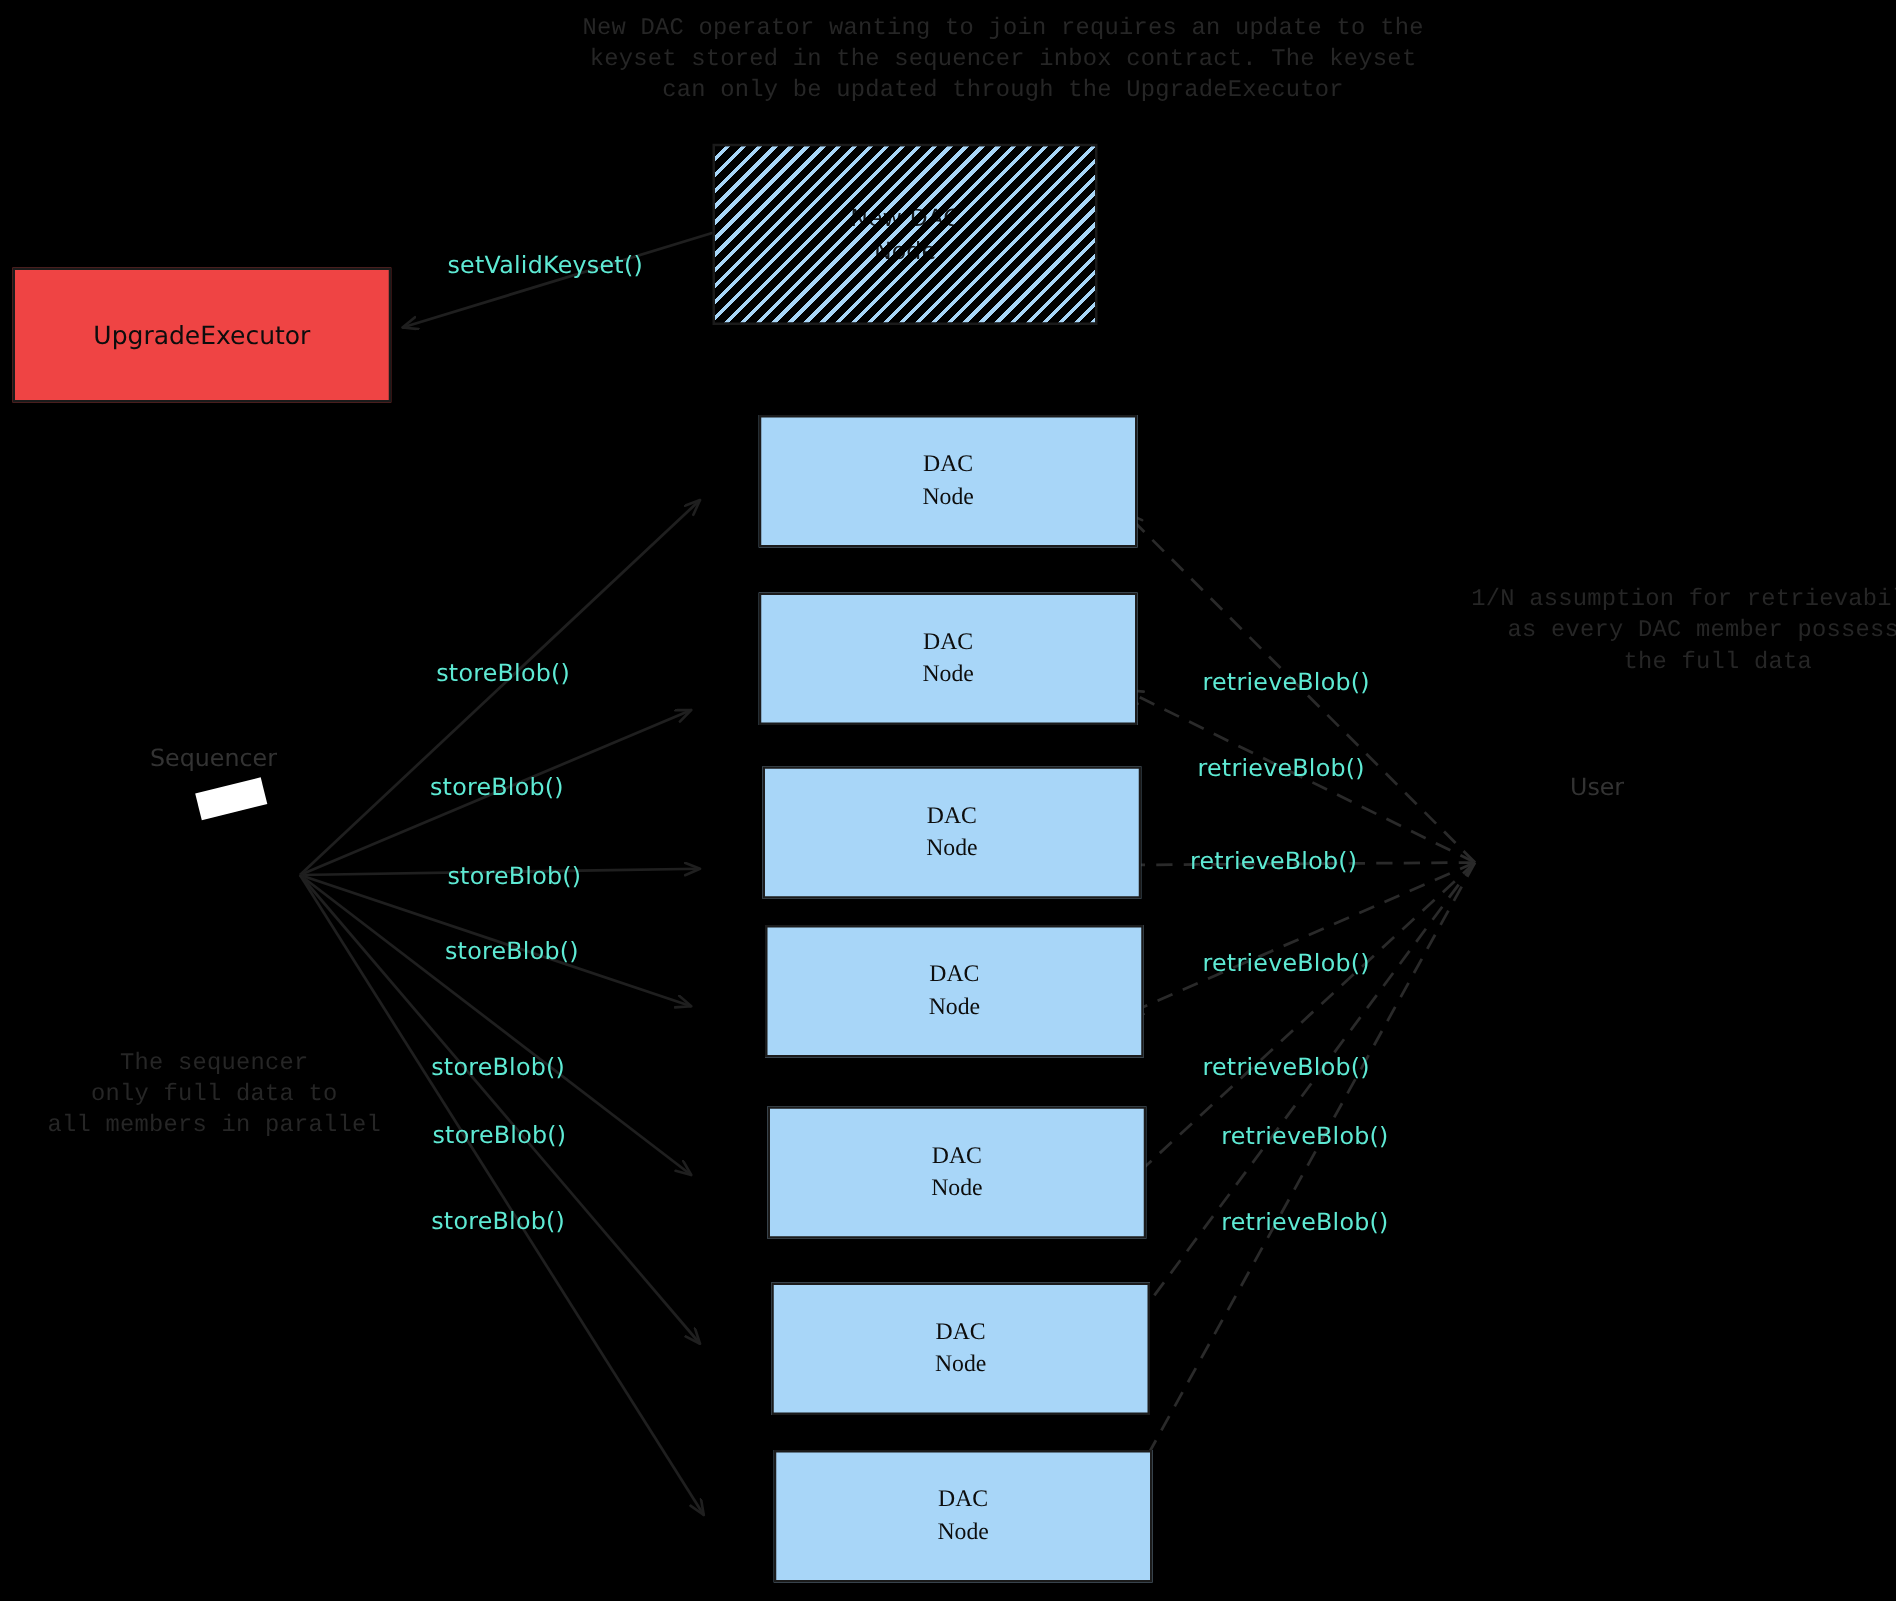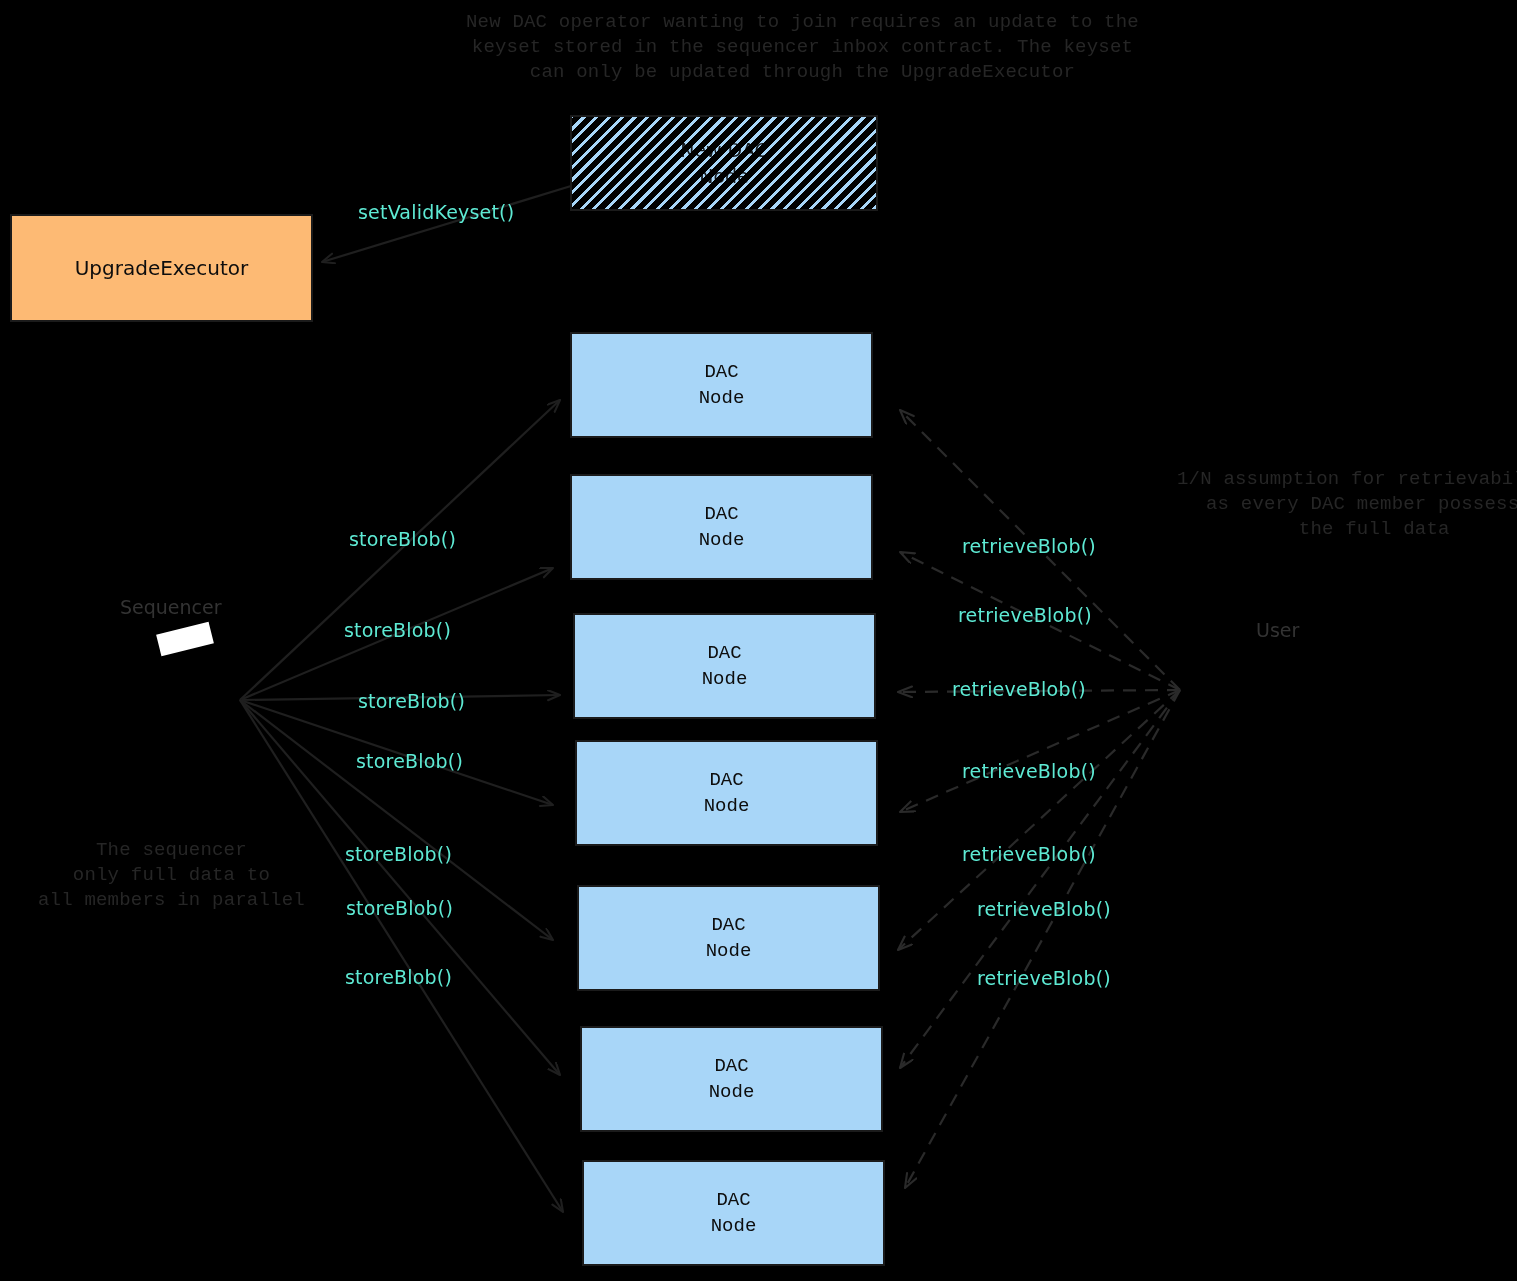--- a/index.html
+++ b/index.html
@@ -49,29 +49,30 @@
   .node-box {
     position: absolute;
     background: #a8d6f8;
     border: 2px solid #1b1b1b;
     box-sizing: border-box;
     display: flex;
     flex-direction: column;
     align-items: center;
     justify-content: center;
     color: #0d0d0d;
-    font-family: Liberation Mono, monospace;
+    font-family: Liberation Serif, serif;
     font-size: 19px;
     line-height: 26px;
     text-align: center;
+    margin-left: 37px;
   }
   .node-box span { display: block; }
   .upgrade-box {
     position: absolute;
-    background: #fdba74;
+    background: #ef4444;
     border: 2px solid #1b1b1b;
     box-sizing: border-box;
     display: flex;
     align-items: center;
     justify-content: center;
     color: #0d0d0d;
     font-family: "DejaVu Sans", sans-serif;
     font-size: 20px;
   }
   .hatch-box {
@@ -137,21 +138,21 @@
     <path d="M1180,690 L898,950" marker-end="url(#ahd)"></path>
     <path d="M1180,690 L900,1068" marker-end="url(#ahd)"></path>
     <path d="M1180,690 L905,1188" marker-end="url(#ahd)"></path>
   </g>
 </svg>
 
 <div class="annot" style="left:466px; top:10px;">New DAC operator wanting to join requires an update to the
 keyset stored in the sequencer inbox contract. The keyset
 can only be updated through the UpgradeExecutor</div>
 
-<div class="hatch-box" style="left:570px; top:115px; width:308px; height:96px;">
+<div class="hatch-box" style="left:570px; top:115px; width:308px; height:145px;">
   <span>New DAC</span>
   <span>Node</span>
 </div>
 
 <div class="upgrade-box" style="left:10px; top:214px; width:303px; height:108px;">
   <span>UpgradeExecutor</span>
 </div>
 
 <div class="edge-label" style="left:358px; top:201px;">setValidKeyset()</div>
 

